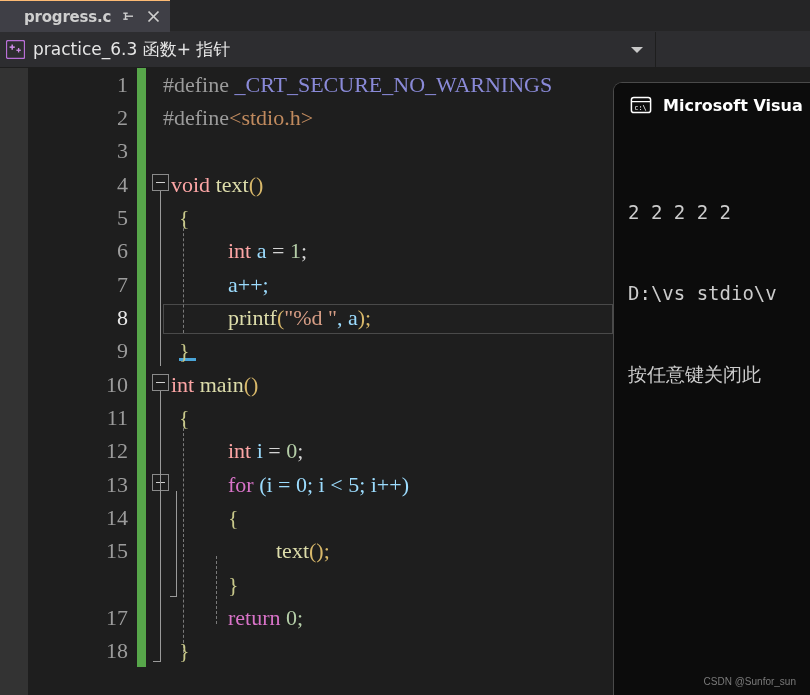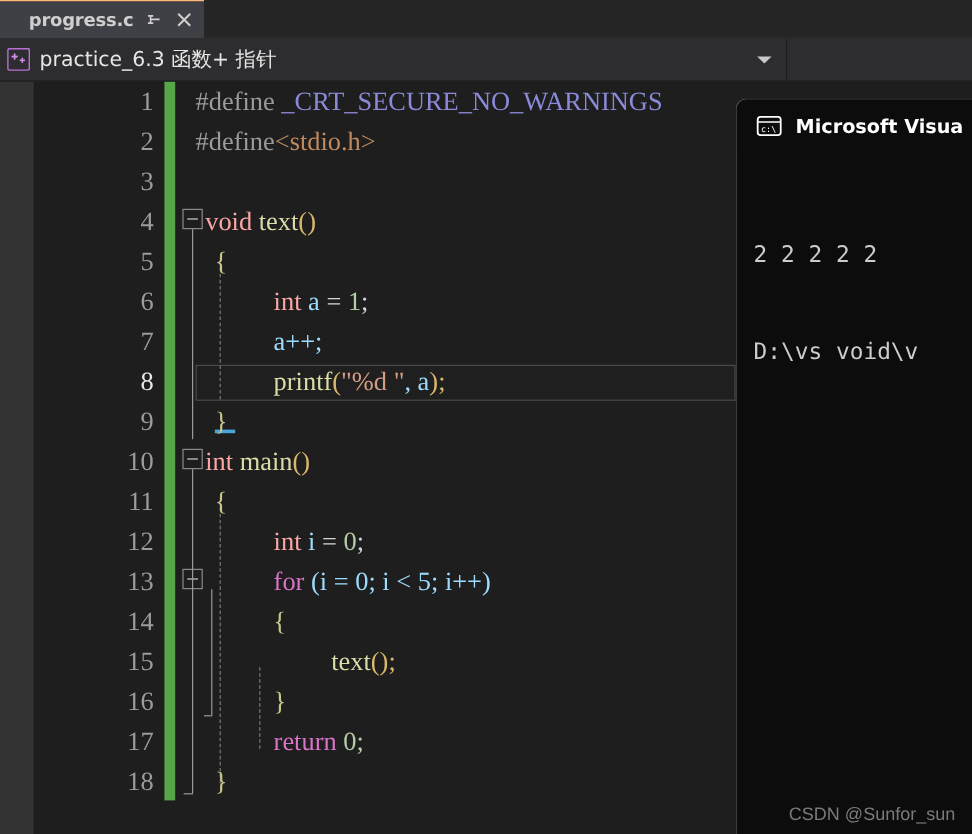--- a/index.html
+++ b/index.html
@@ -276,21 +276,21 @@
     color: #cccccc;
     white-space: pre;
   }
   .console-line { white-space: pre; }
 
   
   .watermark {
     position: absolute;
     right: 14px; bottom: 8px;
     color: #7a7a7a;
-    font-size: 15px;
+    font-size: 10px;
     font-family: "Liberation Sans", sans-serif;
     white-space: nowrap;
   }
 </style>
 </head>
 <body>
 
 <div id="root">
 
   <div class="tabstrip">
@@ -431,21 +431,20 @@
         <span class="lineno">14</span>
         <span class="codetext" style="left:228px;"><span class="t-brace">{</span></span>
       </div>
 
       <div class="row" style="top:466px; position:absolute; width:690px;">
         <span class="lineno">15</span>
         <span class="codetext" style="left:276px;"><span class="t-fn">text</span><span class="t-paren">();</span></span>
       </div>
 
       <div class="row" style="top:500px; position:absolute; width:810px;">
-        <span class="lineno">16</span>
         <span class="codetext" style="left:228px;"><span class="t-brace">}</span></span>
       </div>
 
       <div class="row" style="top:533px; position:absolute; width:770px;">
         <span class="lineno">17</span>
         <span class="codetext" style="left:228px;"><span class="t-ctrl">return</span><span class="t-num"> 0;</span></span>
       </div>
 
       <div class="row" style="top:566px; position:absolute; width:724px;">
         <span class="lineno">18</span>
@@ -461,19 +460,20 @@
         <svg width="22" height="22" viewBox="0 0 22 22" aria-hidden="true">
           <rect x="1.4" y="3.4" width="19.2" height="15.2" rx="2.4" fill="none" stroke="#ffffff" stroke-width="1.5"></rect>
           <path d="M1.4 7.6 L20.6 7.6" stroke="#ffffff" stroke-width="1.3"></path>
           <text x="4.2" y="15.6" font-family="DejaVu Sans Mono, monospace" font-size="7" fill="#ffffff">c:\</text>
         </svg>
       </span>
       <span class="console-title">Microsoft Visua</span>
     </div>
     <div class="console-body">
       <div class="console-line">2 2 2 2 2</div>
-      <div class="console-line">D:\vs void\v</div>
+      <div class="console-line">D:\vs stdio\v</div>
+      <div class="console-line">按任意键关闭此</div>
     </div>
   </div>
 
   <div class="watermark">CSDN @Sunfor_sun</div>
 
 </div>
 
 </body></html>

